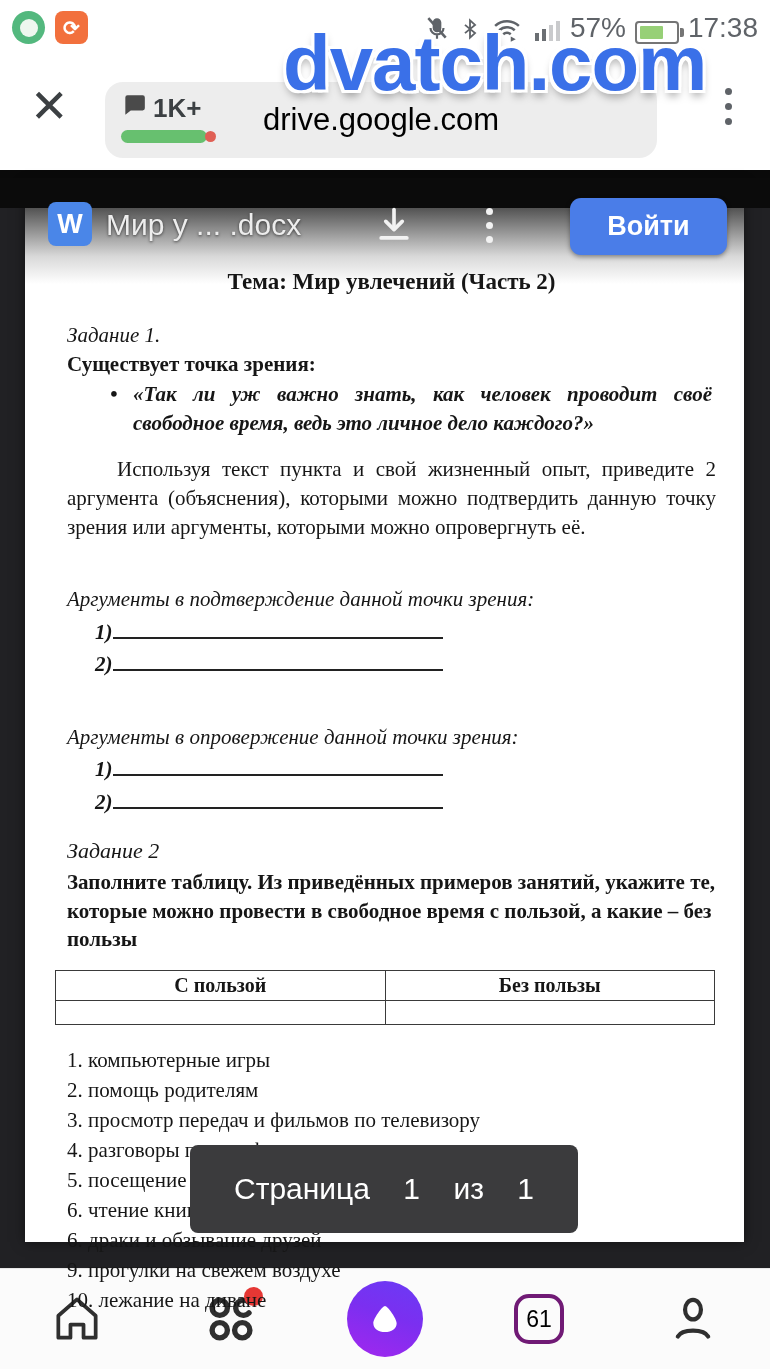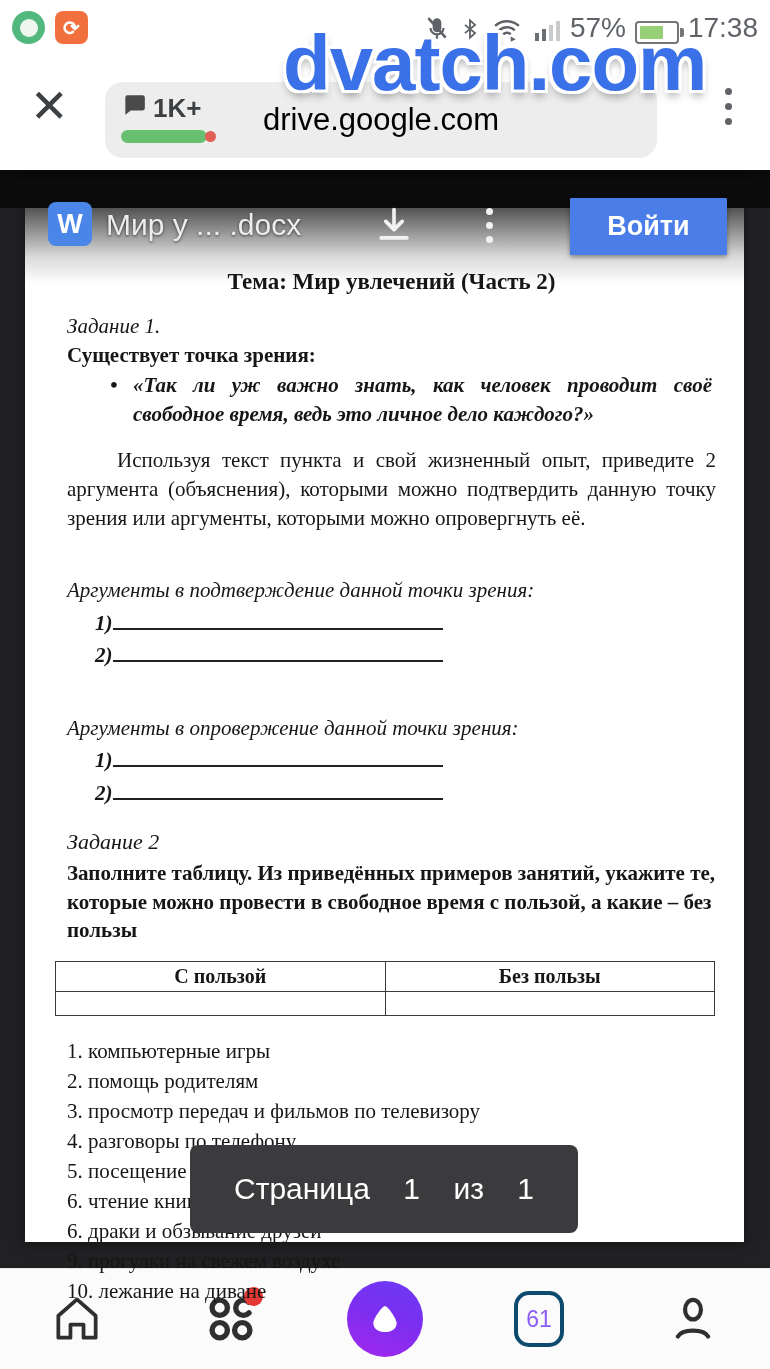--- a/index.html
+++ b/index.html
@@ -50,27 +50,27 @@
 
   .viewer-toolbar { position:absolute; top:20px; left:0; width:770px; height:60px; z-index:5; }
   .w-badge { position:absolute; left:48px; top:4px; width:44px; height:44px; background:#4a86e8; border-radius:8px;
     color:#fff; font-size:27px; font-weight:bold; display:flex; align-items:center; justify-content:center; }
   .viewer-title { position:absolute; left:106px; top:10px; color:#ededed; font-size:30px;
     text-shadow:0 1px 3px rgba(0,0,0,.6); white-space:nowrap; }
   .dl-icon { position:absolute; left:372px; top:6px; }
   .viewer-dots { position:absolute; left:486px; top:10px; display:flex; flex-direction:column; gap:7px; }
   .viewer-dots i { width:7px; height:7px; border-radius:50%; background:#f2f2f2; }
   .signin-btn { position:absolute; left:570px; top:0px; width:157px; height:57px; background:#4a7de8;
-    border:none; border-radius:1px; color:#fff; font-size:27px; font-weight:bold;
+    border:none; border-radius:11px; color:#fff; font-size:27px; font-weight:bold;
     display:flex; align-items:center; justify-content:center; box-shadow:0 2px 5px rgba(0,0,0,.4); }
 
   
   .doc-content { position:absolute; z-index:1; left:42px; right:28px; top:80px;
     font-family:"Liberation Serif", serif; color:#161616; font-size:21px; line-height:1.36; }
-  .doc-title { text-align:center; font-weight:bold; font-size:23px; margin-bottom:15px; }
+  .doc-title { text-align:center; font-weight:bold; font-size:23px; margin-bottom:24px; }
   .b { font-weight:bold; }
   .bi { font-weight:normal; font-style:italic; }
   .quote-row { display:flex; padding-left:28px; margin-top:2px; }
   .quote-row .bullet { width:38px; text-align:center; font-weight:bold; }
   .quote-row .quote { flex:1; font-weight:bold; font-style:italic; text-align:justify; padding-right:4px; }
   .para { margin-top:18px; text-indent:50px; text-align:justify; }
   .args-head { margin-top:44px; }
   .blank-row { padding-left:28px; margin-top:4px; font-weight:bold; font-style:italic; }
   .blank-row .ln { display:inline-block; border-bottom:2px solid #222; width:330px; height:18px; vertical-align:baseline; }
   .t2-head { margin-top:20px; font-size:22px; }
@@ -87,22 +87,22 @@
   .pager { position:absolute; left:190px; top:967px; width:388px; height:88px; background:#3b3b3d; border-radius:8px;
     z-index:6; display:flex; align-items:center; justify-content:space-between; padding:0 44px;
     color:#fff; font-size:30px; }
 
   
   .bottom-nav { position:absolute; top:1268px; left:0; width:770px; height:101px; background:#fbfbfb;
     border-top:1px solid #e8e8e8; display:flex; align-items:center; justify-content:space-around; }
   .nav-item { position:relative; display:flex; align-items:center; justify-content:center; width:80px; height:80px; }
   .alice { width:76px; height:76px; border-radius:50%; background:linear-gradient(200deg,#6a3bf5 0%,#7b2ff0 45%,#a227ee 100%);
     display:flex; align-items:center; justify-content:center; }
-  .tabs-box { width:50px; height:56px; border:4px solid #0c4a6e; border-radius:15px;
-    display:flex; align-items:center; justify-content:center; font-size:23px; color:#8b5cf6; font-weight:500; }
+  .tabs-box { width:50px; height:50px; border:4px solid #701a75; border-radius:15px;
+    display:flex; align-items:center; justify-content:center; font-size:23px; color:#000000; font-weight:500; }
   .red-badge { position:absolute; top:8px; right:8px; width:19px; height:19px; border-radius:50%; background:#e53734; }
 </style>
 </head>
 <body>
 
 <div class="screen">
 
   <div class="watermark">dvatch.com</div>
 
   <div class="status-bar">

